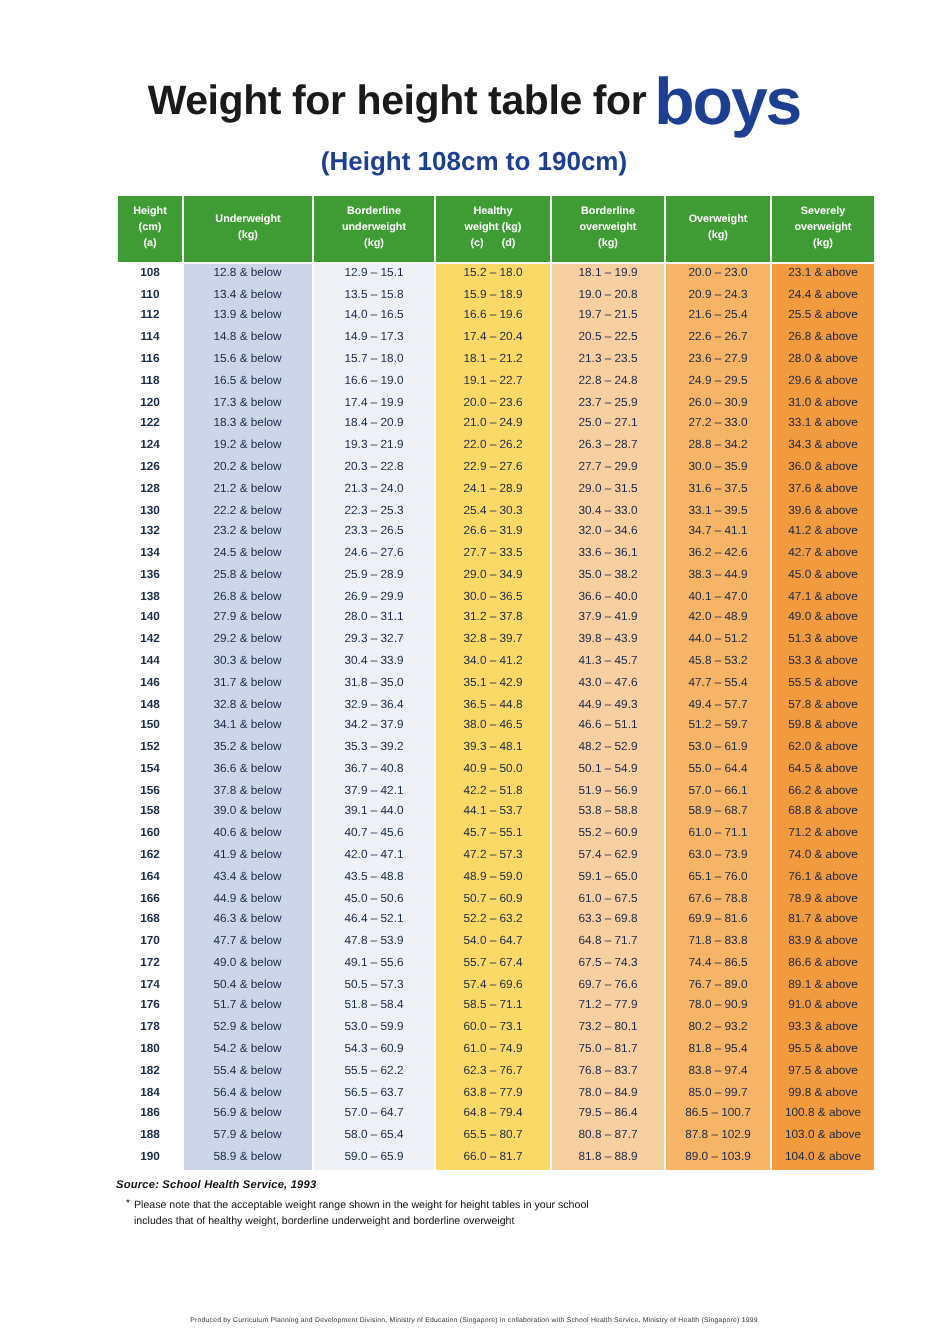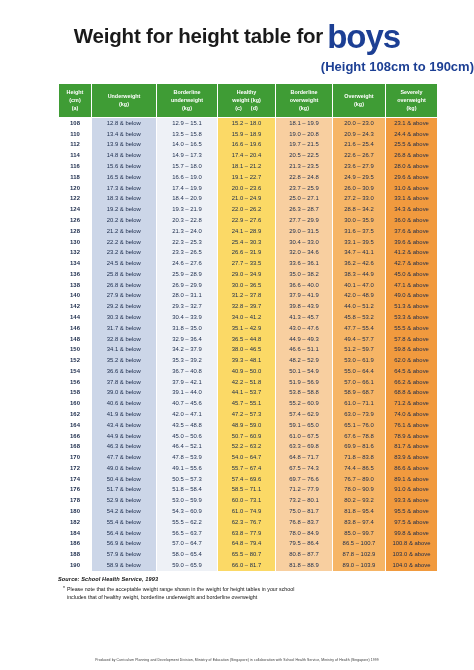--- a/index.html
+++ b/index.html
@@ -5,31 +5,31 @@
   html,body{margin:0;padding:0;}
   body{
     width:474px;height:670px;
     background:#ffffff;
     font-family:"Liberation Sans", sans-serif;
     overflow:hidden;
   }
   .page{position:relative;width:474px;height:670px;box-sizing:border-box;}
 
   
-  .title-block{padding-top:20px;text-align:center;}
+  .title-block{padding-top:34px;text-align:center;}
   .title-line{
     font-size:20.5px;color:#1a1a1a;font-weight:600;letter-spacing:-0.2px;
     line-height:1;white-space:nowrap;
   }
   .title-line .boys{
     color:#1c3f94;font-size:33px;font-weight:700;letter-spacing:-1px;
     vertical-align:-5px;margin-left:4px;
   }
   .subtitle{
-    margin-top:6px;font-size:13px;color:#1c3f94;font-weight:600;text-align:right;
+    margin-top:6px;font-size:13px;color:#1c3f94;font-weight:600;
   }
 
   
   .table-wrap{margin:9px auto 0;width:358px;}
   table{border-collapse:collapse;width:358px;table-layout:fixed;}
   thead th{
     background:#3f9c35;color:#ffffff;font-size:5.4px;font-weight:700;
     line-height:1.45;padding:5px 1px;text-align:center;vertical-align:middle;
     border:0.6px solid #ffffff;
   }

